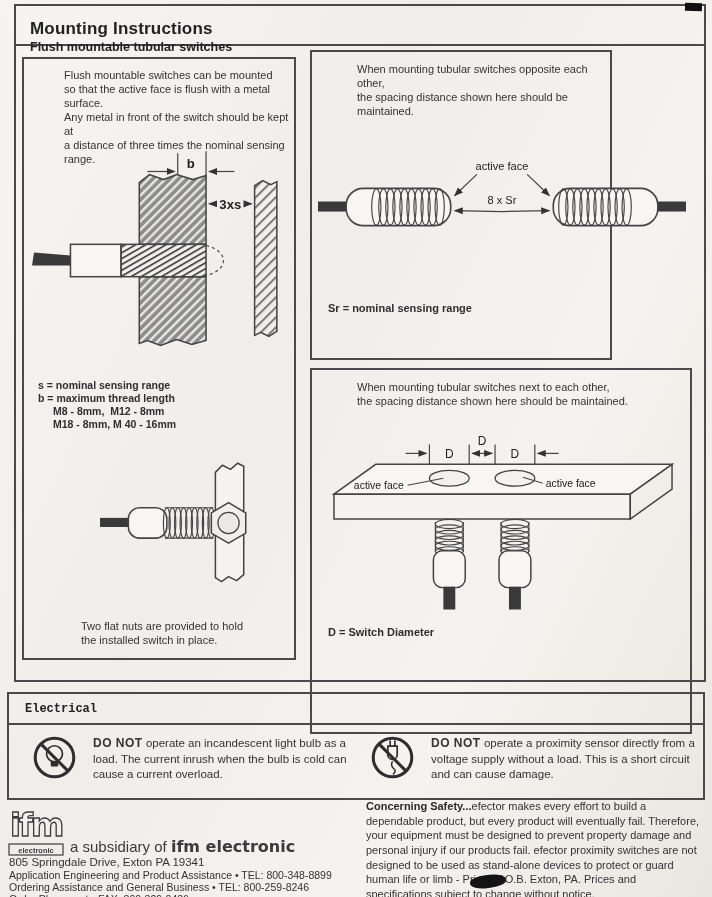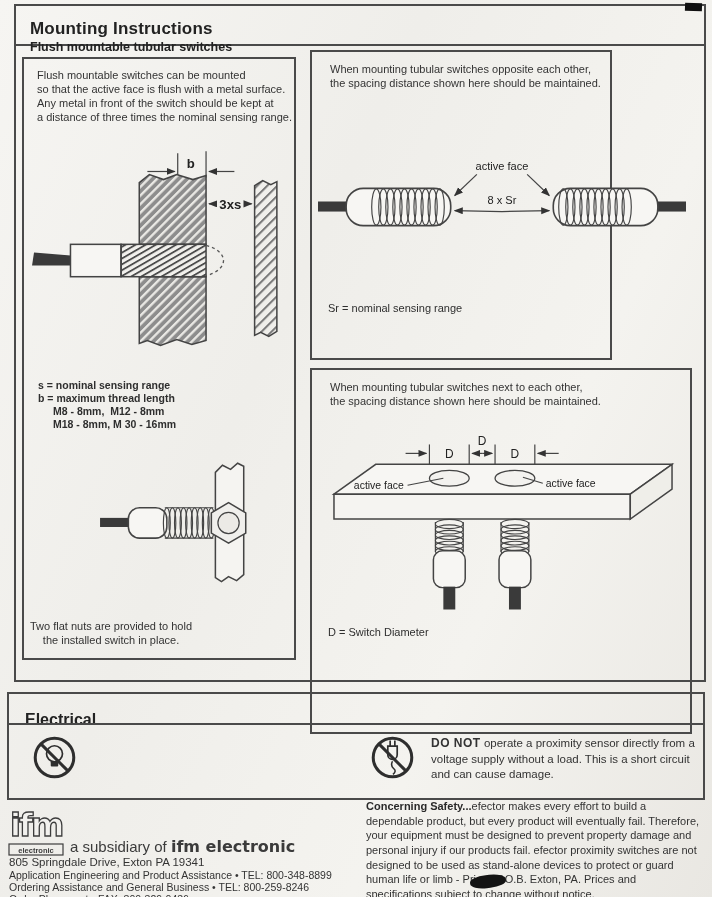--- a/index.html
+++ b/index.html
@@ -8,33 +8,33 @@
     font-family:"Liberation Sans",sans-serif;color:#2b2b2b;}
   .abs{position:absolute;}
   .page-border{position:absolute;left:14px;top:4px;width:688px;height:674px;border:2px solid #4a4a4a;}
   .header{position:absolute;left:0;top:0;right:0;height:40px;border-bottom:2px solid #4a4a4a;padding:13px 0 0 14px;box-sizing:border-box;}
   .title{font-size:17px;font-weight:800;letter-spacing:0.2px;color:#222;}
   .subtitle{font-size:12.5px;font-weight:bold;color:#222;margin-top:1px;}
   .box{position:absolute;border:2px solid #4a4a4a;box-sizing:border-box;}
   .left-box{left:22px;top:57px;width:274px;height:603px;}
   .rt-box{left:310px;top:50px;width:302px;height:310px;}
   .rb-box{left:310px;top:368px;width:382px;height:366px;}
-  .para{font-size:11px;line-height:1.28;color:#333;white-space:pre-line;}
+  .para{font-size:11px;line-height:1.28;color:#333;white-space:pre-line;margin-left:27px;}
   .legend{font-size:10.5px;font-weight:bold;color:#2e2e2e;line-height:1.25;}
   .legend .ind{margin-left:15px;white-space:pre;}
-  .blegend{font-size:11px;font-weight:normal;color:#2e2e2e;}
+  .blegend{font-size:11px;font-weight:bold;color:#2e2e2e;}
   .diag text{font-family:"Liberation Sans",sans-serif;fill:#222;}
   .dlabel{font-size:13px;font-weight:bold;}
   .slabel{font-size:11px;}
   .mlabel{font-size:12px;}
   .aflabel{font-size:10.5px;}
   .diag line{stroke:#444;stroke-width:1.2;}
   .ring{fill:none;stroke:#444;stroke-width:1.15;}
   .elec-box{left:7px;top:692px;width:698px;height:108px;}
-  .elec-title{position:absolute;left:16px;top:17px;font-size:16px;font-weight:800;color:#222;}
+  .elec-title{position:absolute;left:16px;top:8px;font-size:12px;font-weight:800;color:#222;font-family:Liberation Mono, monospace;}
   .elec-divider{position:absolute;left:0;right:0;top:29px;border-top:2px solid #4a4a4a;}
   .warn-text{position:absolute;font-size:11.5px;line-height:1.3;color:#333;}
   .warn-text b{font-size:12px;letter-spacing:0.5px;}
   .noicon{position:absolute;width:47px;height:47px;}
   .noicon circle.outer, .noicon line.slash{stroke:#2e2e2e;stroke-width:3.2;fill:none;}
   .company{position:absolute;left:66px;top:803px;font-family:"DejaVu Sans",sans-serif;font-size:27px;font-weight:800;letter-spacing:0.5px;color:#3b3b3b;}
   .subsidiary{position:absolute;left:70px;top:837px;font-size:15px;color:#3b3b3b;}
   .subsidiary b{font-family:"DejaVu Sans",sans-serif;font-size:16px;font-weight:800;}
   .address{position:absolute;left:9px;top:856px;font-size:11.5px;color:#333;}
   .contacts{position:absolute;left:9px;top:870px;font-size:10.5px;line-height:1.14;color:#333;}
@@ -91,21 +91,21 @@
       <line x1="184" y1="62" x2="177" y2="62" marker-end="url(#d1ah)"></line>
       <line x1="212" y1="62" x2="219" y2="62" marker-end="url(#d1ah)"></line>
       <text x="198" y="67" class="dlabel" text-anchor="middle">3xs</text>
       <path d="M222,44 L230,39 L238,43 L244,40 L244,188 L236,193 L228,189 L222,192 Z" fill="url(#d1plate)" stroke="#444" stroke-width="1.5"></path>
     </svg>
 
     <div class="legend abs" style="left:14px;top:320px;">
       <div>s = nominal sensing range</div>
       <div>b = maximum thread length</div>
       <div class="ind">M8 - 8mm,  M12 - 8mm</div>
-      <div class="ind">M18 - 8mm, M 30 - 16mm</div>
+      <div class="ind">M18 - 8mm, M 40 - 16mm</div>
     </div>
 
     <svg class="diag abs" style="left:72px;top:388px;" width="172" height="162" viewBox="0 0 170 160">
       <rect x="4" y="70" width="30" height="9" fill="#3a3a3a"></rect>
       <rect x="32" y="60" width="38" height="30" rx="11" fill="#f7f6f3" stroke="#444" stroke-width="1.5"></rect>
       <line x1="68" y1="60" x2="116" y2="60" stroke-width="1.5"></line>
       <line x1="68" y1="90" x2="116" y2="90" stroke-width="1.5"></line>
       <ellipse class="ring" cx="70" cy="75" rx="3.4" ry="15"></ellipse>
         <ellipse class="ring" cx="75.5" cy="75" rx="3.4" ry="15"></ellipse>
       <ellipse class="ring" cx="81" cy="75" rx="3.4" ry="15"></ellipse>
@@ -113,21 +113,21 @@
       <ellipse class="ring" cx="92" cy="75" rx="3.4" ry="15"></ellipse>
         <ellipse class="ring" cx="97.5" cy="75" rx="3.4" ry="15"></ellipse>
       <ellipse class="ring" cx="103" cy="75" rx="3.4" ry="15"></ellipse>
         <ellipse class="ring" cx="108.5" cy="75" rx="3.4" ry="15"></ellipse>
       <ellipse class="ring" cx="114" cy="75" rx="3.4" ry="15"></ellipse>
       <path d="M118,25 L125,18 L133,22 L140,16 L146,19 L146,126 L139,132 L131,128 L124,133 L118,129 Z" fill="#f5f4f1" stroke="#444" stroke-width="1.5"></path>
       <polygon points="131,95 114,85 114,65 131,55 148,65 148,85" fill="#f0efec" stroke="#444" stroke-width="1.5"></polygon>
       <circle cx="131" cy="75" r="10.5" fill="#eceae6" stroke="#444" stroke-width="1.2"></circle>
     </svg>
 
-    <div class="para abs" style="left:6px;top:560px;text-align:center;">Two flat nuts are provided to hold
+    <div class="para abs" style="left:30px;top:560px;">Two flat nuts are provided to hold
 the installed switch in place.</div>
   </div>
 
   <div class="box rt-box">
     <div class="para abs" style="left:18px;top:10px;">When mounting tubular switches opposite each other,
 the spacing distance shown here should be maintained.</div>
 
     <svg class="diag abs" style="left:6px;top:105px;" width="368" height="91" viewBox="0 0 366 90">
       <defs>
         <marker id="d3ah" markerWidth="9" markerHeight="8" refX="8" refY="3.5" orient="auto" markerUnits="userSpaceOnUse">
@@ -227,20 +227,24 @@
   <div class="box elec-box">
     <div class="elec-title">Electrical</div>
     <div class="elec-divider"></div>
 
     <svg class="noicon" style="left:22px;top:40px;" viewBox="0 0 50 50">
       <circle class="outer" cx="25" cy="25" r="20.5"></circle>
       <circle cx="25" cy="21" r="8.5" fill="none" stroke="#2e2e2e" stroke-width="1.8"></circle>
       <rect x="21" y="29" width="8" height="5.5" rx="1" fill="#2e2e2e"></rect>
       <line class="slash" x1="10.5" y1="10.5" x2="39.5" y2="39.5"></line>
     </svg>
+    <div class="warn-text" style="left:84px;top:42px;width:264px;">
+      <b>DO NOT</b>
+      <span>operate an incandescent light bulb as a load. The current inrush when the bulb is cold can cause a current overload.</span>
+    </div>
 
     <svg class="noicon" style="left:360px;top:40px;" viewBox="0 0 50 50">
       <circle class="outer" cx="25" cy="25" r="20.5"></circle>
       <path d="M20,13 h10 v9 a5,5 0 0 1 -10,0 z" fill="none" stroke="#2e2e2e" stroke-width="1.8"></path>
       <line x1="22.5" y1="13" x2="22.5" y2="7" stroke="#2e2e2e" stroke-width="1.8"></line>
       <line x1="27.5" y1="13" x2="27.5" y2="7" stroke="#2e2e2e" stroke-width="1.8"></line>
       <path d="M25,29 q-2.5,5 1.5,8 q3,2.5 -1,6" fill="none" stroke="#2e2e2e" stroke-width="1.6"></path>
       <line class="slash" x1="10.5" y1="10.5" x2="39.5" y2="39.5"></line>
     </svg>
     <div class="warn-text" style="left:422px;top:42px;width:272px;">

